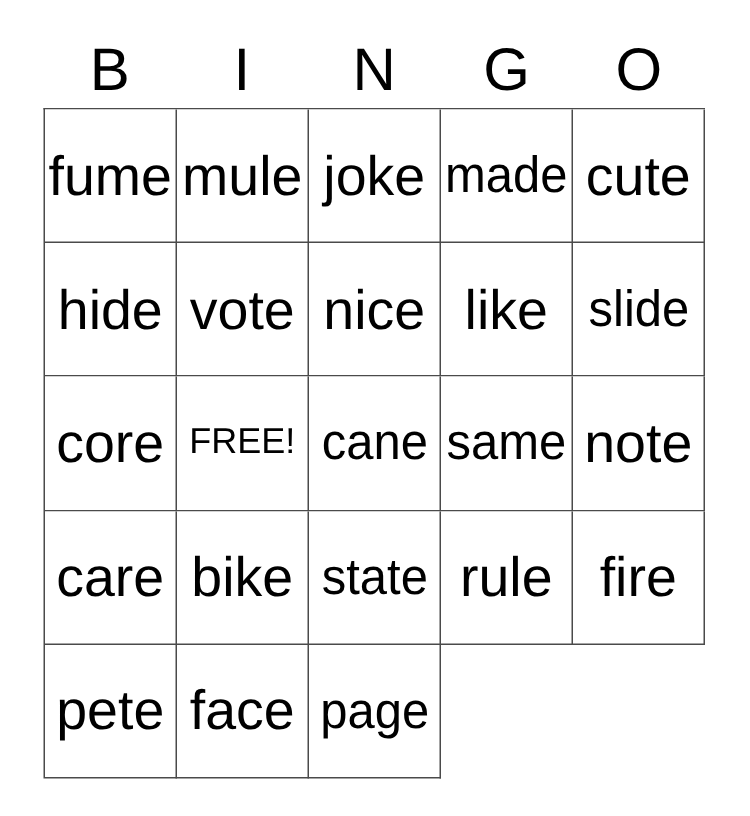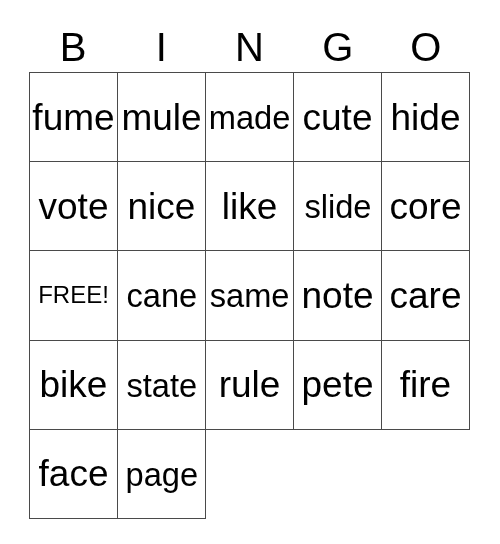--- a/index.html
+++ b/index.html
@@ -89,20 +89,23 @@
     <div class="header-letter">O</div>
   </div>
 
   <div class="bingo-grid" id="bingo-grid">
       <div class="bingo-cell">
         <span class="cell-text">fume</span>
       </div>
       <div class="bingo-cell">
         <span class="cell-text">mule</span>
       </div>
+      <div class="bingo-cell">
+        <span class="cell-text">joke</span>
+      </div>
       <div class="bingo-cell tight">
         <span class="cell-text">made</span>
       </div>
       <div class="bingo-cell">
         <span class="cell-text">cute</span>
       </div>
       <div class="bingo-cell">
         <span class="cell-text">hide</span>
       </div>
       <div class="bingo-cell">
@@ -138,24 +141,24 @@
       <div class="bingo-cell">
         <span class="cell-text">bike</span>
       </div>
       <div class="bingo-cell tight">
         <span class="cell-text">state</span>
       </div>
       <div class="bingo-cell">
         <span class="cell-text">rule</span>
       </div>
       <div class="bingo-cell">
-        <span class="cell-text">pete</span>
+        <span class="cell-text">fire</span>
       </div>
       <div class="bingo-cell">
-        <span class="cell-text">fire</span>
+        <span class="cell-text">pete</span>
       </div>
       <div class="bingo-cell">
         <span class="cell-text">face</span>
       </div>
       <div class="bingo-cell tight">
         <span class="cell-text">page</span>
       </div>
     </div>
 
 </div>

